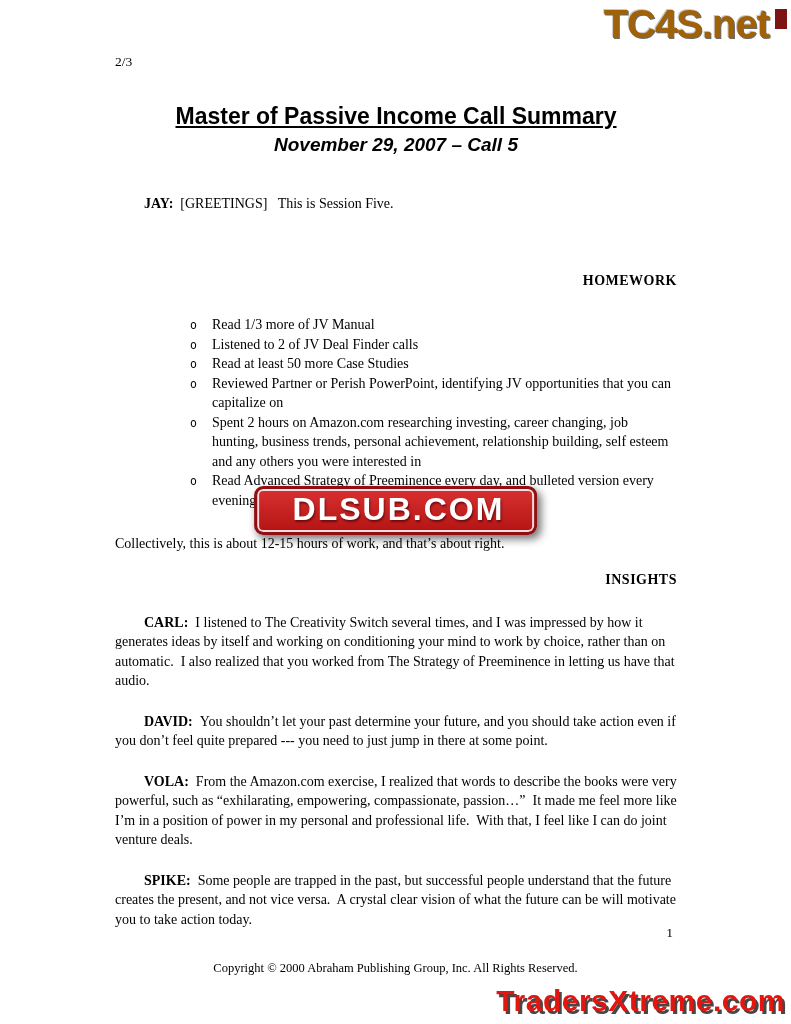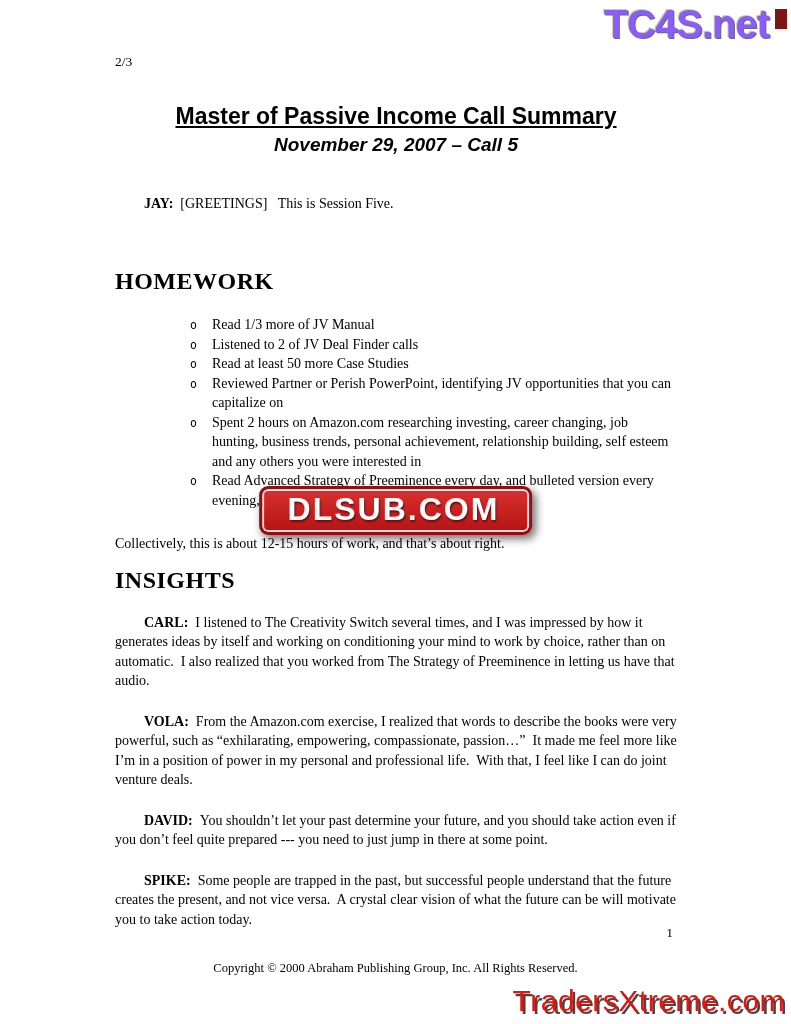--- a/index.html
+++ b/index.html
@@ -10,21 +10,21 @@
     background:#ffffff;
     font-family:"Liberation Serif", serif;
     color:#000;
     overflow:hidden;
   }
   
   .site-logo {
     position:absolute; top:2px; right:22px;
     font-family:"Liberation Sans", sans-serif;
     font-weight:bold; font-size:40px; letter-spacing:-1px;
-    color:#8b5cf6;
+    color:#a16207;
     text-shadow:1px 1px 0 #6b6b6b, -1px -1px 0 #c9c9c9;
   }
   .logo-red-mark {
     position:absolute; top:9px; right:4px;
     width:12px; height:20px; background:#7c1616;
   }
   
   .content {
     position:absolute; left:115px; top:0; width:562px;
     font-size:14px; line-height:19.5px;
@@ -37,43 +37,43 @@
   }
   .doc-subtitle {
     margin:2px 0 0 0; text-align:center;
     font-family:Liberation Sans, sans-serif;
     font-size:19px; font-weight:bold; font-style:italic; line-height:26px;
   }
   .intro-line { margin:36px 0 0 0; }
   .speaker { font-weight:bold; margin-right:7px;margin-left:29px; }
   .prewrap { white-space:pre-wrap; }
   .section-heading {
-    margin:56px 0 0 0; text-align:left;
-    font-size:24px; font-weight:bold; letter-spacing:0.5px; line-height:24px;
+    margin:56px 0 0 0; text-align:right;
+    font-size:14px; font-weight:bold; letter-spacing:0.5px; line-height:24px;
   }
   .section-heading.insights { margin-top:14px; }
   ul.homework-list {
     list-style:none;
     margin:22px 0 0 0; padding:0 0 0 75px;
   }
   ul.homework-list li {
     position:relative; padding-left:22px; margin:0;
   }
   ul.homework-list .bullet {
     position:absolute; left:0; top:1px;
     font-family:"DejaVu Sans Mono", monospace;
     font-size:11.5px;
   }
   .collective-line { margin:24px 0 0 0; }
   .insight-entry { margin:21px 0 0 0; }
   
   .stamp {
     position:absolute; top:486px; left:50%;
     transform:translateX(-50%);
-    padding:2px 30px 4px 26px;
+    padding:2px 30px 4px 36px;
     background:linear-gradient(#d83030, #b51414);
     border:3px solid #8f0f12;
     border-radius:9px;
     box-shadow:3px 4px 9px rgba(0,0,0,0.55), inset 0 0 0 2px rgba(255,255,255,0.85);
     font-family:"Liberation Sans", sans-serif;
     font-weight:bold; font-size:32px; letter-spacing:2px;
     color:#ffffff;
     text-shadow:1px 2px 2px rgba(60,0,0,0.6);
     white-space:nowrap;
   }
@@ -81,21 +81,21 @@
   .page-number {
     position:absolute; top:925px; right:118px; font-size:13.5px;
   }
   .copyright {
     position:absolute; top:961px; left:0; width:100%;
     text-align:center; font-size:12.5px;
   }
   .footer-logo {
     position:absolute; bottom:6px; right:6px;
     font-family:"Liberation Sans", sans-serif;
-    font-weight:normal; font-size:30px; letter-spacing:0.5px;
+    font-weight:bold; font-size:30px; letter-spacing:0.5px;
     color:#e3150f;
     text-shadow:2.5px 2.5px 0 #474747;
     white-space:nowrap;
   }
 </style>
 </head>
 <body>
 
 <div class="page">
 
@@ -143,24 +143,24 @@
     </ul>
 
     <p class="collective-line">Collectively, this is about 12-15 hours of work, and that’s about right.</p>
 
     <h3 class="section-heading insights">INSIGHTS</h3>
 
     <p class="insight-entry">
       <span class="speaker">CARL:</span><span class="prewrap">I listened to The Creativity Switch several times, and I was impressed by how it generates ideas by itself and working on conditioning your mind to work by choice, rather than on automatic.  I also realized that you worked from The Strategy of Preeminence in letting us have that audio.</span>
     </p>
     <p class="insight-entry">
-      <span class="speaker">VOLA:</span><span class="prewrap">From the Amazon.com exercise, I realized that words to describe the books were very powerful, such as “exhilarating, empowering, compassionate, passion…”  It made me feel more like I’m in a position of power in my personal and professional life.  With that, I feel like I can do joint venture deals.</span>
+      <span class="speaker">DAVID:</span><span class="prewrap">You shouldn’t let your past determine your future, and you should take action even if you don’t feel quite prepared --- you need to just jump in there at some point.</span>
     </p>
     <p class="insight-entry">
-      <span class="speaker">DAVID:</span><span class="prewrap">You shouldn’t let your past determine your future, and you should take action even if you don’t feel quite prepared --- you need to just jump in there at some point.</span>
+      <span class="speaker">VOLA:</span><span class="prewrap">From the Amazon.com exercise, I realized that words to describe the books were very powerful, such as “exhilarating, empowering, compassionate, passion…”  It made me feel more like I’m in a position of power in my personal and professional life.  With that, I feel like I can do joint venture deals.</span>
     </p>
     <p class="insight-entry">
       <span class="speaker">SPIKE:</span><span class="prewrap">Some people are trapped in the past, but successful people understand that the future creates the present, and not vice versa.  A crystal clear vision of what the future can be will motivate you to take action today.</span>
     </p>
 
   </div>
 
   <div class="stamp">DLSUB.COM</div>
 
   <div class="page-number">1</div>

